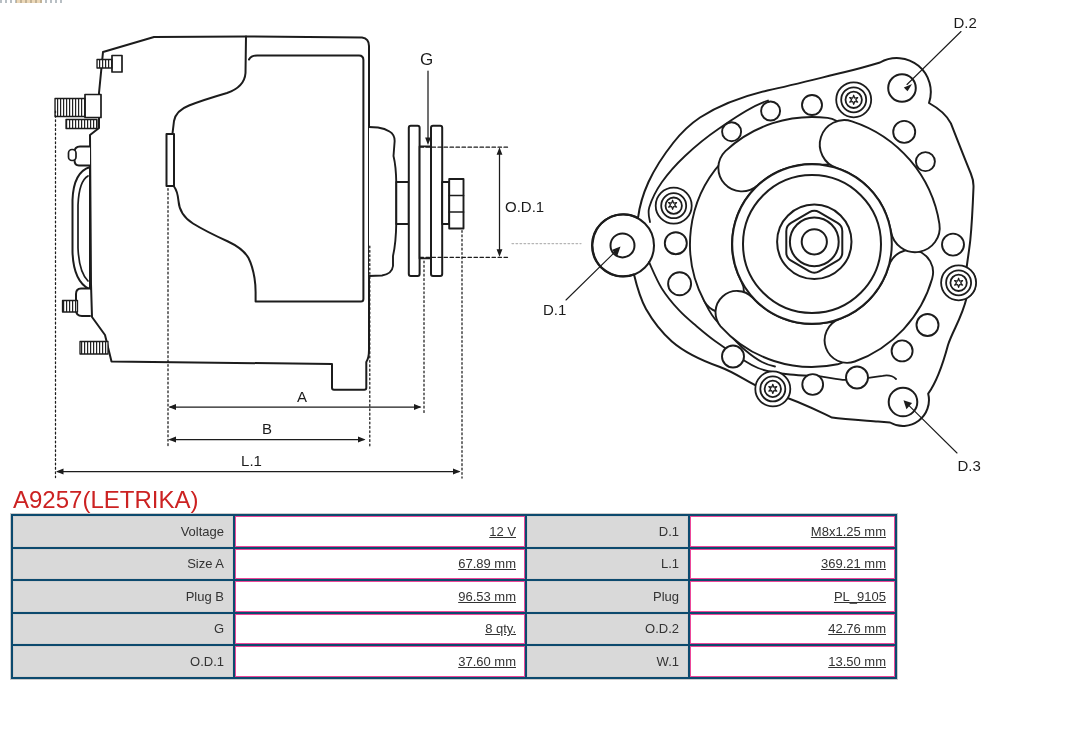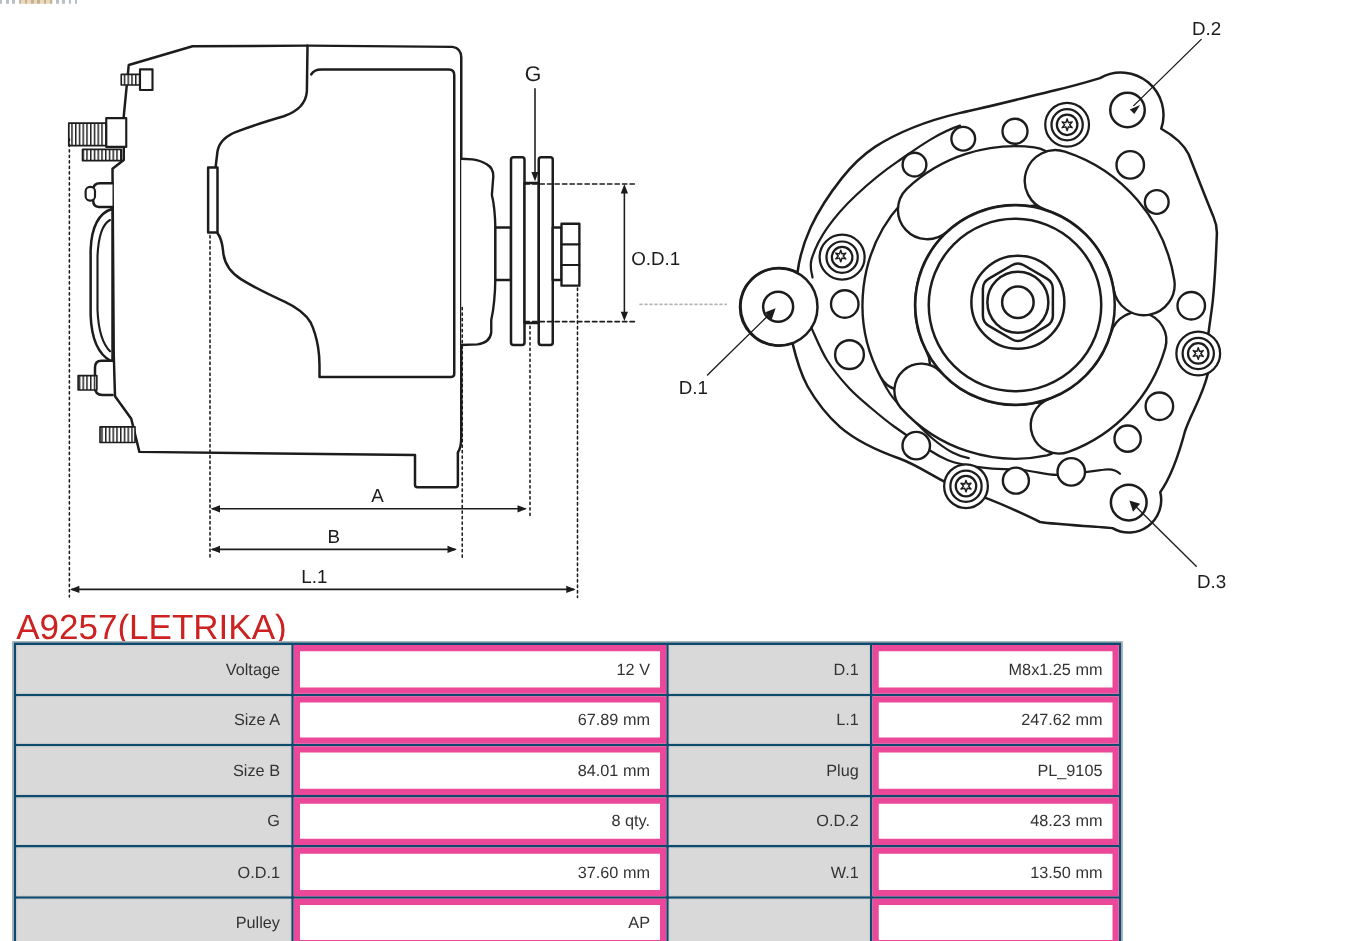--- a/index.html
+++ b/index.html
@@ -1,24 +1,24 @@
 <!DOCTYPE html>
 <html><head>
 <meta charset="utf-8">
 <style>
   html,body{margin:0;padding:0;background:#fff;}
   #page{position:relative;width:1080px;height:753px;background:#fff;overflow:hidden;
         font-family:"Liberation Sans",sans-serif;}
-  #title{position:absolute;left:13px;top:486px;font-size:28px;color:#cc2222;}
+  #title{position:absolute;left:13px;top:486px;font-size:24px;color:#cc2222;}
   table{position:absolute;left:10px;top:513px;width:888px;border-collapse:separate;
         border-spacing:2px;background:#0c4a6e;border:1px solid #ccc;
         font-size:13px;color:#333;table-layout:fixed;}
   td{height:28.5px;text-align:right;padding:0 8px 0 0;vertical-align:middle;}
   td.l{background:#d9d9d9;border:1px solid #d0d0d0;}
-  td.v{background:#fff;border:5px solid #ec4899;}
+  td.v{background:#fff;border:1px solid #ec4899;text-decoration:underline;}
 </style>
 </head>
 <body>
 <div id="page">
 <div style="position:absolute;left:0;top:0;width:63px;height:3px;background:repeating-linear-gradient(90deg,#b8bfc4 0 2px,#fff 2px 5px);"></div>
 <div style="position:absolute;left:16px;top:0;width:26px;height:3px;background:rgba(210,160,80,0.4);"></div>
 <svg width="1080" height="510" viewBox="0 0 1080 510" style="position:absolute;left:0;top:0" fill="none" stroke="#1c1c1c" stroke-width="2" stroke-linejoin="round" stroke-linecap="round">
 <defs>
 <pattern id="thr" width="3" height="8" patternUnits="userSpaceOnUse">
   <rect width="3" height="8" fill="#fff" stroke="none"></rect>
@@ -179,41 +179,35 @@
         <tr>
           <td class="l" style="width:210px">Voltage</td>
           <td class="v" style="width:280px">12 V</td>
           <td class="l" style="width:151px">D.1</td>
           <td class="v">M8x1.25 mm</td>
         </tr>
 <tr>
           <td class="l">Size A</td>
           <td class="v">67.89 mm</td>
           <td class="l">L.1</td>
-          <td class="v">247.62 mm</td>
-        </tr>
-<tr>
-          <td class="l">Size B</td>
-          <td class="v">84.01 mm</td>
+          <td class="v">369.21 mm</td>
+        </tr>
+<tr>
+          <td class="l">Plug B</td>
+          <td class="v">96.53 mm</td>
           <td class="l">Plug</td>
           <td class="v">PL_9105</td>
         </tr>
 <tr>
           <td class="l">G</td>
           <td class="v">8 qty.</td>
           <td class="l">O.D.2</td>
-          <td class="v">48.23 mm</td>
+          <td class="v">42.76 mm</td>
         </tr>
 <tr>
           <td class="l">O.D.1</td>
           <td class="v">37.60 mm</td>
           <td class="l">W.1</td>
           <td class="v">13.50 mm</td>
         </tr>
-<tr>
-          <td class="l">Pulley</td>
-          <td class="v">AP</td>
-          <td class="l"></td>
-          <td class="v"></td>
-        </tr>
 </tbody>
     </table>
 </div>
 
 </body></html>

